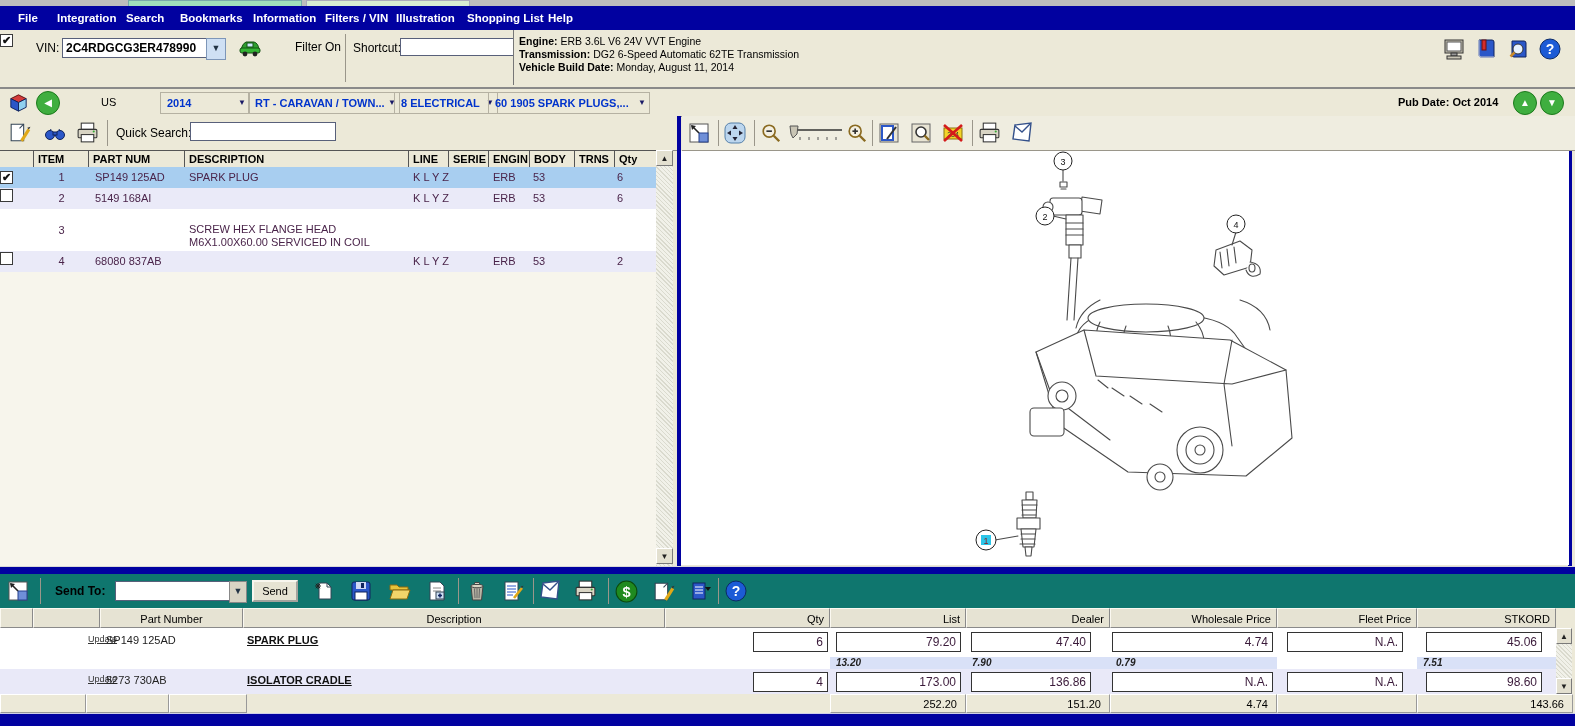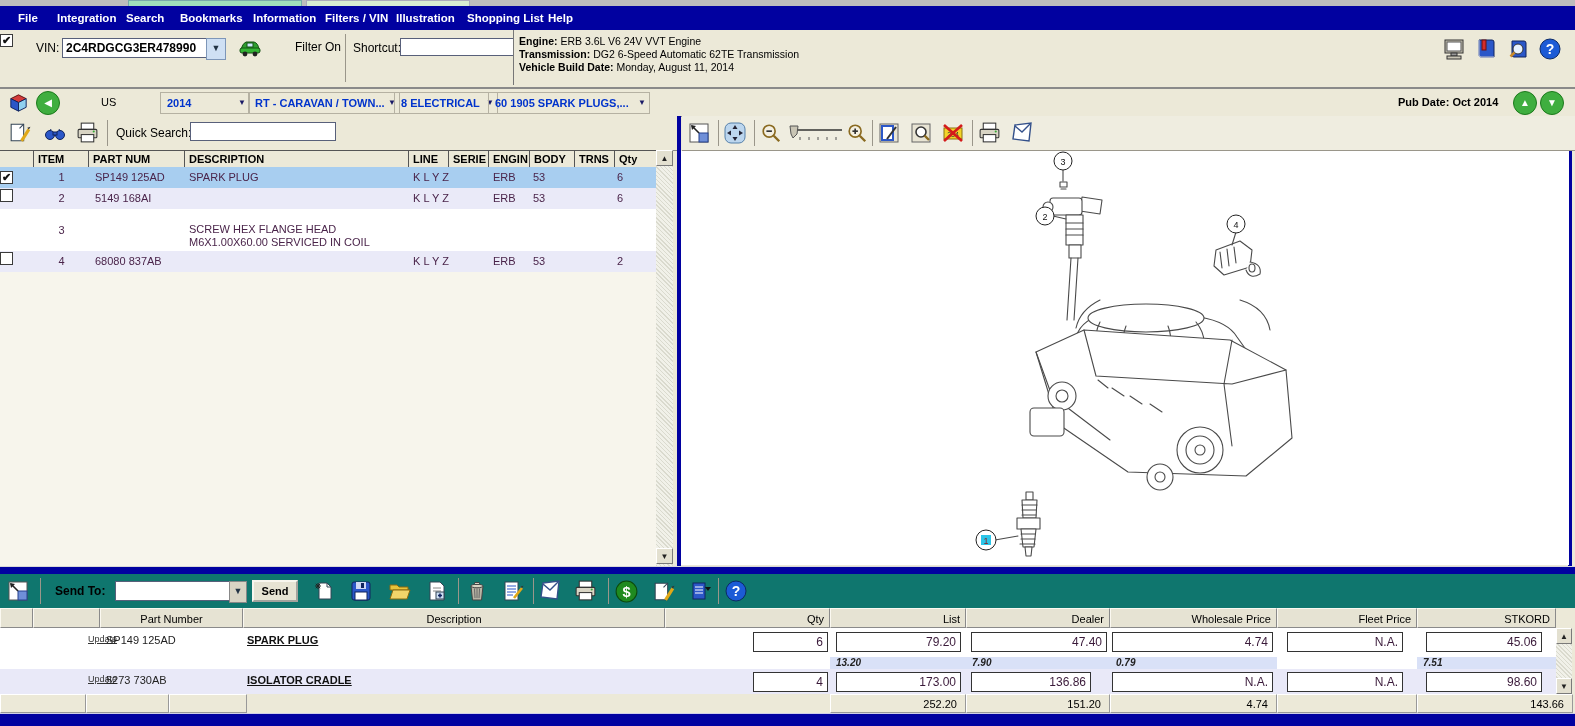--- a/index.html
+++ b/index.html
@@ -57,21 +57,21 @@
   .sb-btn{position:absolute;width:17px;height:16px;background:#E3E0D0;border:1px solid;
           border-color:#fff #7a7a7a #7a7a7a #fff;font-size:8px;text-align:center;line-height:15px;color:#222;box-sizing:border-box;}
   
   #illus-toolbar{left:682px;top:116px;width:893px;height:34px;background:#EFEDE0;border-bottom:1px solid #9a968a;}
   #illus-canvas{left:681px;top:151px;width:888px;height:414px;background:#fff;}
   #illus-left-border{left:677px;top:116px;width:4px;height:450px;background:#0101A0;}
   #illus-right-border{left:1568px;top:116px;width:4px;height:450px;background:#0101A0;}
   
   #divider{left:0;top:566px;width:1575px;height:8px;background:#0101A0;border-top:1px solid #d8d8d8;}
   #order-toolbar{left:0;top:574px;width:1575px;height:34px;background:#0f766e;}
-  .btn3d{position:absolute;background:#E6E3D3;border:2px outset #f8f6ee;font-size:11px;text-align:center;font-weight:bold;}
+  .btn3d{position:absolute;background:#E6E3D3;border:2px outset #f8f6ee;font-size:11px;text-align:center;}
   
   .phcell{position:absolute;top:0;height:20px;line-height:20px;background:#E6E3D3;border:1px solid;
           border-color:#fbf9f1 #8a8a8a #8a8a8a #fbf9f1;font-size:11px;box-sizing:border-box;padding:0 5px;overflow:hidden;white-space:nowrap;}
   .num{text-align:right;}
   .ctr{text-align:center;}
   .price-box{position:absolute;background:#fff;border:1px solid #333;font-size:12px;line-height:18px;
              text-align:right;padding:0 4px;color:#3A1A3A;box-sizing:border-box;height:20px;}
   .upd{font-size:9px;color:#333;text-decoration:underline;}
   .pdesc{font-size:11px;font-weight:bold;text-decoration:underline;color:#111;}
   .ppart{font-size:11px;color:#222;}
@@ -573,21 +573,21 @@
     <span class="phcell num" style="left:1277px;width:140px">Fleet Price</span>
     <span class="phcell num" style="left:1417px;width:139px">STKORD</span>
   </div>
 
   <div class="abs" style="left:0;top:628px;width:1556px;height:29px;background:#fff;">
     <span class="abs upd" style="left:88px;top:6px">Update</span>
     <span class="abs ppart" style="left:106px;top:6px">SP149 125AD</span>
     <span class="abs pdesc" style="left:247px;top:6px">SPARK PLUG</span>
     <span class="price-box" style="left:753px;top:4px;width:75px">6</span>
     <span class="price-box" style="left:836px;top:4px;width:125px">79.20</span>
-    <span class="price-box" style="left:971px;top:4px;width:136px">47.40</span>
+    <span class="price-box" style="left:971px;top:4px;width:120px">47.40</span>
     <span class="price-box" style="left:1112px;top:4px;width:161px">4.74</span>
     <span class="price-box" style="left:1287px;top:4px;width:116px">N.A.</span>
     <span class="price-box" style="left:1426px;top:4px;width:116px">45.06</span>
   </div>
 
   <div class="abs" style="left:0;top:657px;width:1556px;height:12px;background:#fff;">
     <span class="unit-cell" style="left:830px;width:136px">13.20</span>
     <span class="unit-cell" style="left:966px;width:144px">7.90</span>
     <span class="unit-cell" style="left:1110px;width:167px">0.79</span>
     <span class="unit-cell" style="left:1417px;width:139px">7.51</span>

